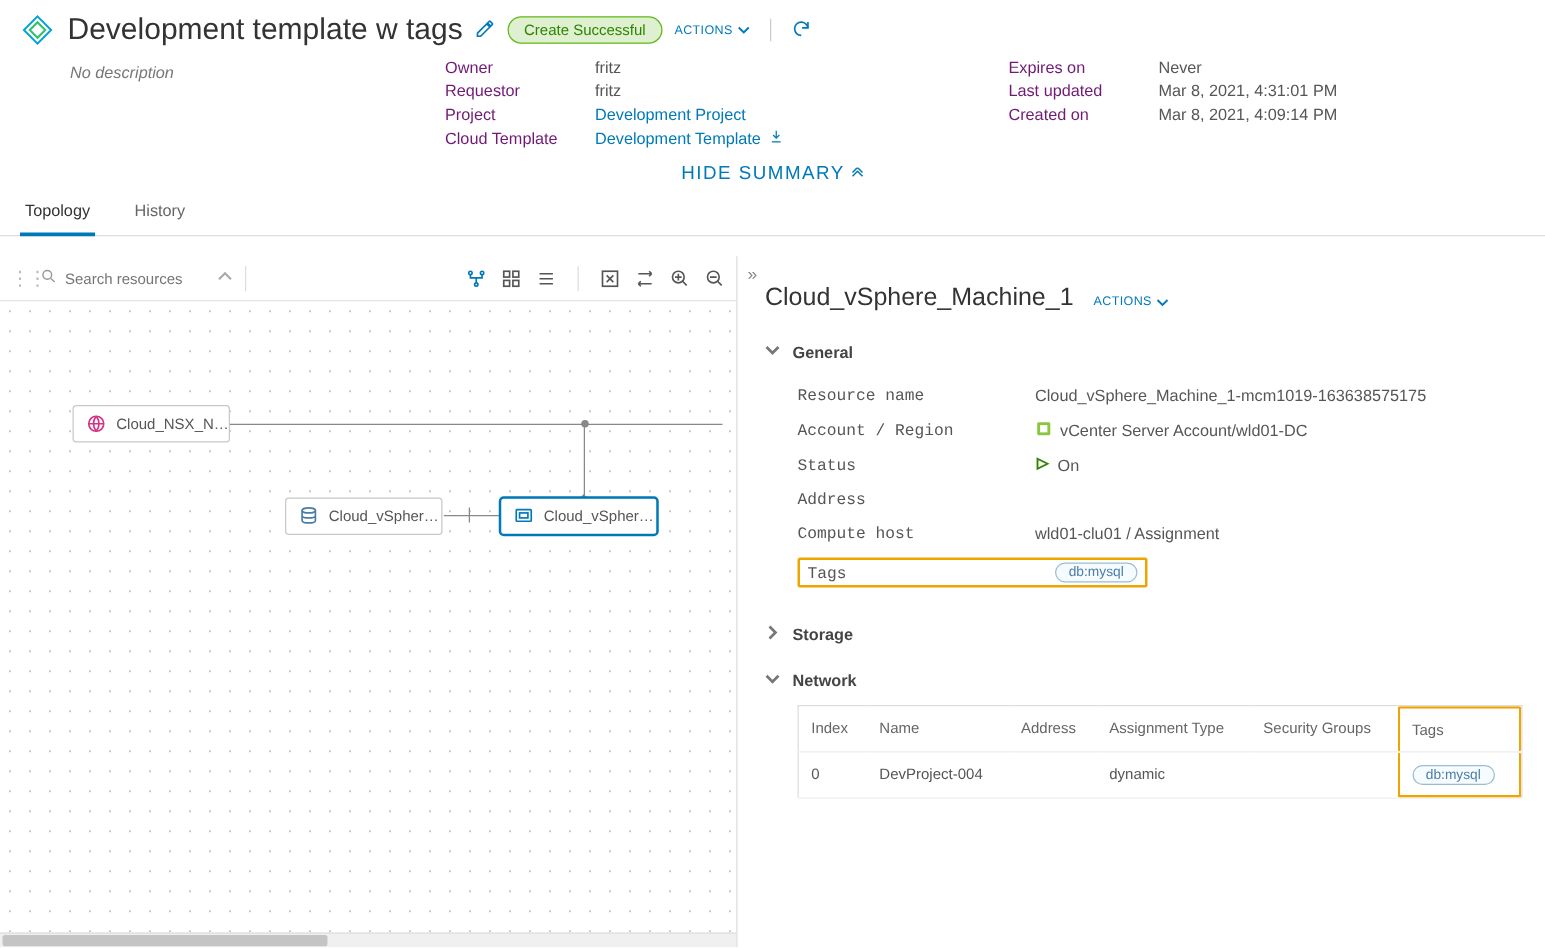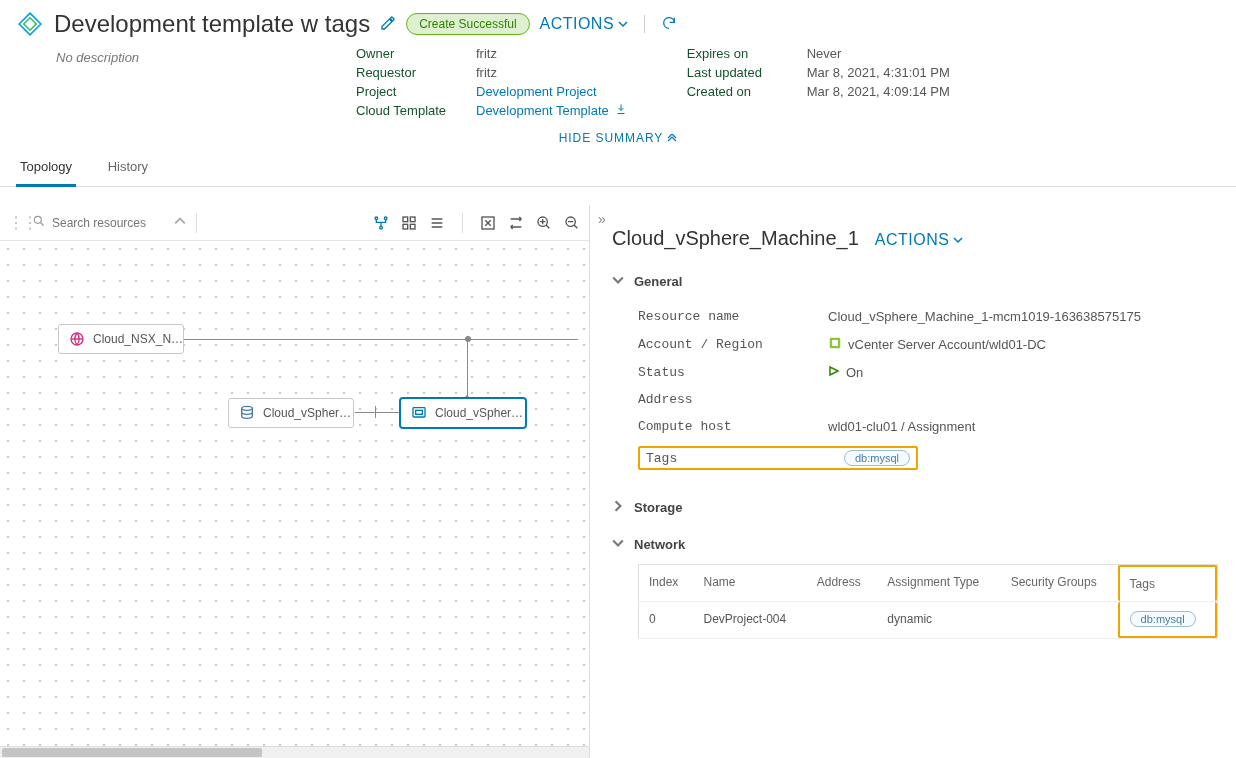--- a/index.html
+++ b/index.html
@@ -6,36 +6,36 @@
   html, body { margin:0; padding:0; font-family: "Segoe UI", Arial, sans-serif; font-size:13px; color:#565656; background:#fff; }
   .app { width:1236px; height:758px; position:relative; overflow:hidden; }
 
   
   .header { padding:10px 16px 0 16px; }
   .title-row { display:flex; align-items:center; gap:10px; }
   .logo { width:28px; height:28px; flex:0 0 auto; }
   .page-title { font-size:24px; font-weight:300; color:#333; }
   .edit-icon { color:#0079B8; cursor:pointer; }
   .status-pill { border:1px solid #5eb715; color:#2f8400; background:#dff0d0; border-radius:12px; padding:3px 12px; font-size:12px; }
-  .actions-link { color:#0079B8; font-size:16px; letter-spacing:0.03em; cursor:pointer; display:flex; align-items:center; gap:4px;}
+  .actions-link { color:#0079B8; font-size:10px; letter-spacing:0.03em; cursor:pointer; display:flex; align-items:center; gap:4px;}
   .sep-vert { width:1px; height:18px; background:#ccc; margin:0 6px; }
   .refresh-icon { color:#0079B8; cursor:pointer; }
 
   .summary-area { display:flex; padding:6px 0 0 0; }
   .no-desc { width:340px; color:#777; font-style:italic; padding:6px 0 0 40px; font-size:13px;}
   .summary-cols { display:flex; gap:60px; flex:1; }
   .summary-col { }
   .summary-col .row { display:flex; padding:2px 0; }
-  .summary-col .lbl { width:120px; color:#14532d; }
+  .summary-col .lbl { width:120px; color:#701a75; }
   .summary-col .val { color:#565656; }
   .summary-col .val.link { color:#0079B8; cursor:pointer; }
   .dl-icon { margin-left:6px; color:#0079B8; }
 
   .hide-summary { text-align:center; padding:10px 0 6px 0; }
-  .hide-summary-link { color:#0079B8; font-size:12px; letter-spacing:0.08em; cursor:pointer; }
+  .hide-summary-link { color:#0079B8; font-size:15px; letter-spacing:0.08em; cursor:pointer; }
 
   
   .tab-bar { border-bottom:1px solid #ddd; padding:0 16px; }
   .tab-bar .tab { display:inline-block; padding:8px 4px 10px 4px; margin-right:24px; cursor:pointer; color:#666; }
   .tab-bar .tab.active { color:#333; border-bottom:3px solid #0079B8; margin-bottom:-1px; }
 
   
   .content { display:flex; position:absolute; top:205px; bottom:0; left:0; right:0; }
   .canvas-pane { width:590px; position:relative; border-right:1px solid #ddd; overflow:hidden; }
   .detail-pane { flex:1; position:relative; overflow:auto; padding:0 0 10px 0; }
@@ -142,21 +142,21 @@
               <span class="lbl">Project</span>
               <span class="val link">Development Project</span>
             </div>
         <div class="row">
               <span class="lbl">Cloud Template</span>
               <span class="val link"><span>Development Template</span><span class="dl-icon"><svg width="12" height="12" viewBox="0 0 24 24" fill="none" stroke="#0079B8" stroke-width="2">
                     <path d="M12 3v12M7 10l5 5 5-5M5 21h14"></path>
                   </svg></span></span>
             </div>
       </div>
-      <div class="summary-col" style="">
+      <div class="summary-col" style="margin-left:120px;">
         <div class="row">
               <span class="lbl">Expires on</span>
               <span class="val">Never</span>
             </div>
         <div class="row">
               <span class="lbl">Last updated</span>
               <span class="val">Mar 8, 2021, 4:31:01 PM</span>
             </div>
         <div class="row">
               <span class="lbl">Created on</span>

